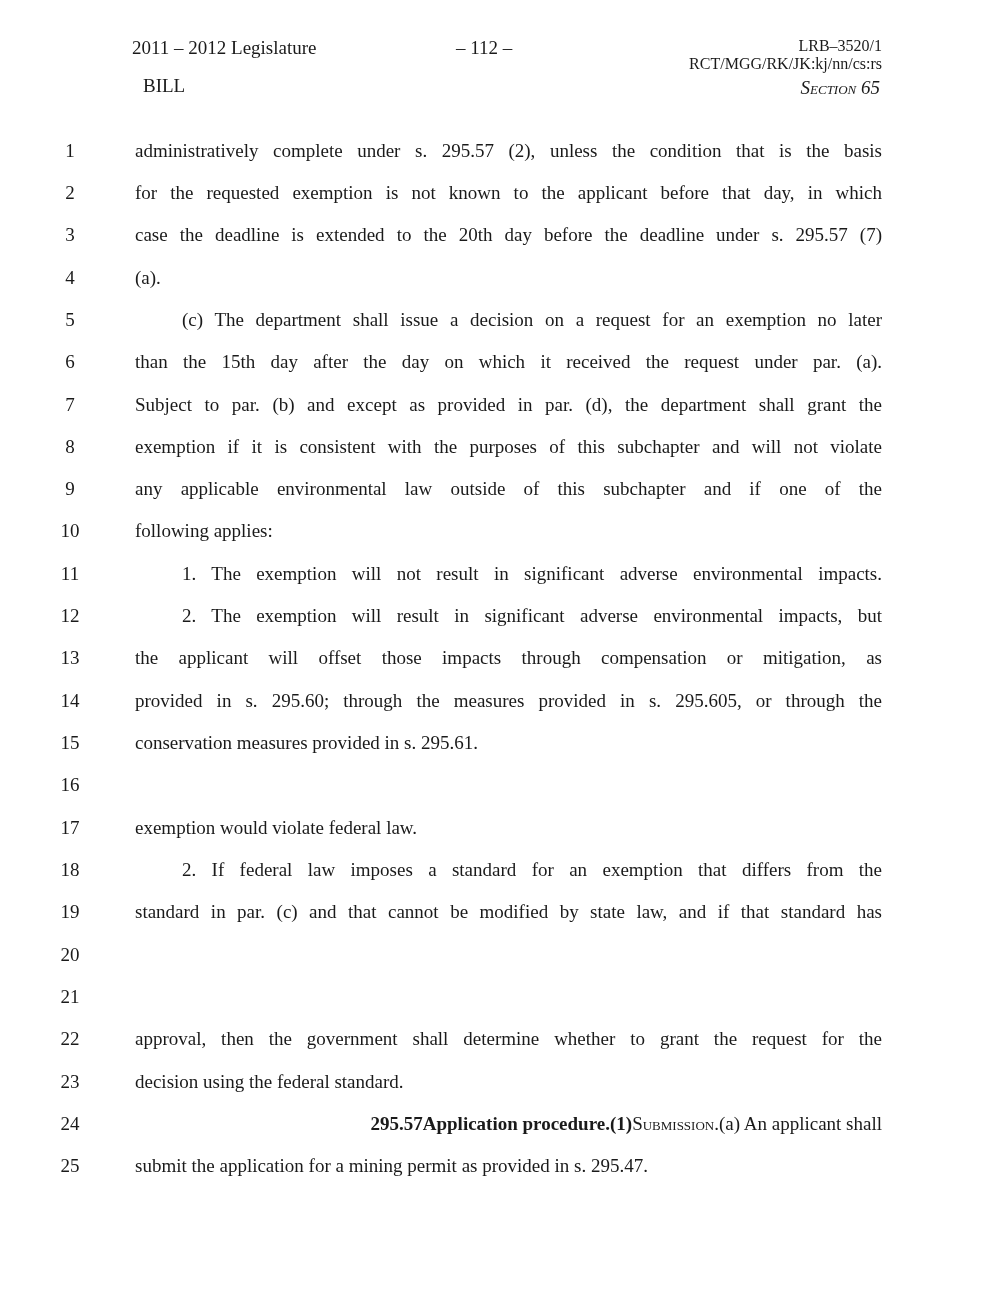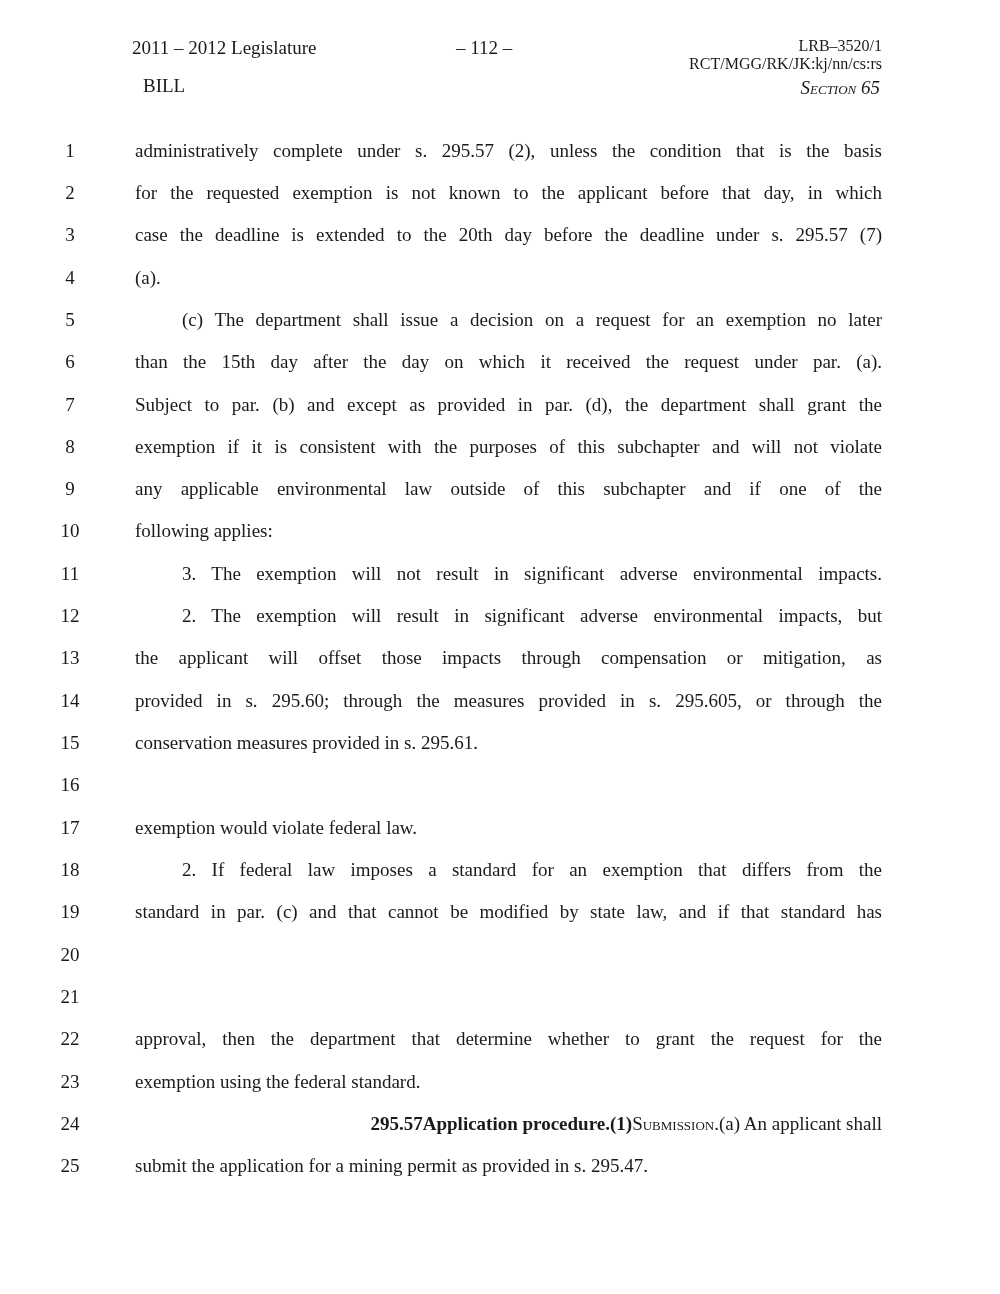--- a/index.html
+++ b/index.html
@@ -77,21 +77,21 @@
   <div class="line" style="top:474px">
       <span class="ln">9</span>
       <span class="txt just">any applicable environmental law outside of this subchapter and if one of the</span>
     </div>
   <div class="line" style="top:516px">
       <span class="ln">10</span>
       <span class="txt">following applies:</span>
     </div>
   <div class="line" style="top:559px">
       <span class="ln">11</span>
-      <span class="txt ind just">3.  The exemption will not result in significant adverse environmental impacts.</span>
+      <span class="txt ind just">1.  The exemption will not result in significant adverse environmental impacts.</span>
     </div>
   <div class="line" style="top:601px">
       <span class="ln">12</span>
       <span class="txt ind just">2.  The exemption will result in significant adverse environmental impacts, but</span>
     </div>
   <div class="line" style="top:643px">
       <span class="ln">13</span>
       <span class="txt just">the applicant will offset those impacts through compensation or mitigation, as</span>
     </div>
   <div class="line" style="top:686px">
@@ -118,25 +118,25 @@
       <span class="txt just">standard in par. (c) and that cannot be modified by state law, and if that standard has</span>
     </div>
   <div class="line" style="top:940px">
       <span class="ln">20</span>
     </div>
   <div class="line" style="top:982px">
       <span class="ln">21</span>
     </div>
   <div class="line" style="top:1024px">
       <span class="ln">22</span>
-      <span class="txt just">approval, then the department that determine whether to grant the request for the</span>
+      <span class="txt just">approval, then the government shall determine whether to grant the request for the</span>
     </div>
   <div class="line" style="top:1067px">
       <span class="ln">23</span>
-      <span class="txt">exemption using the federal standard.</span>
+      <span class="txt">decision using the federal standard.</span>
     </div>
   <div class="line" style="top:1109px">
     <span class="ln">24</span>
     <span class="txt ind" style="display:flex; justify-content:flex-end;">
       <span class="bold">295.57</span>
       <span class="bold">Application procedure.</span>
       <span class="bold">(1)</span>
       <span class="sc">Submission.</span>
       <span>(a)  An applicant shall</span>
     </span>

